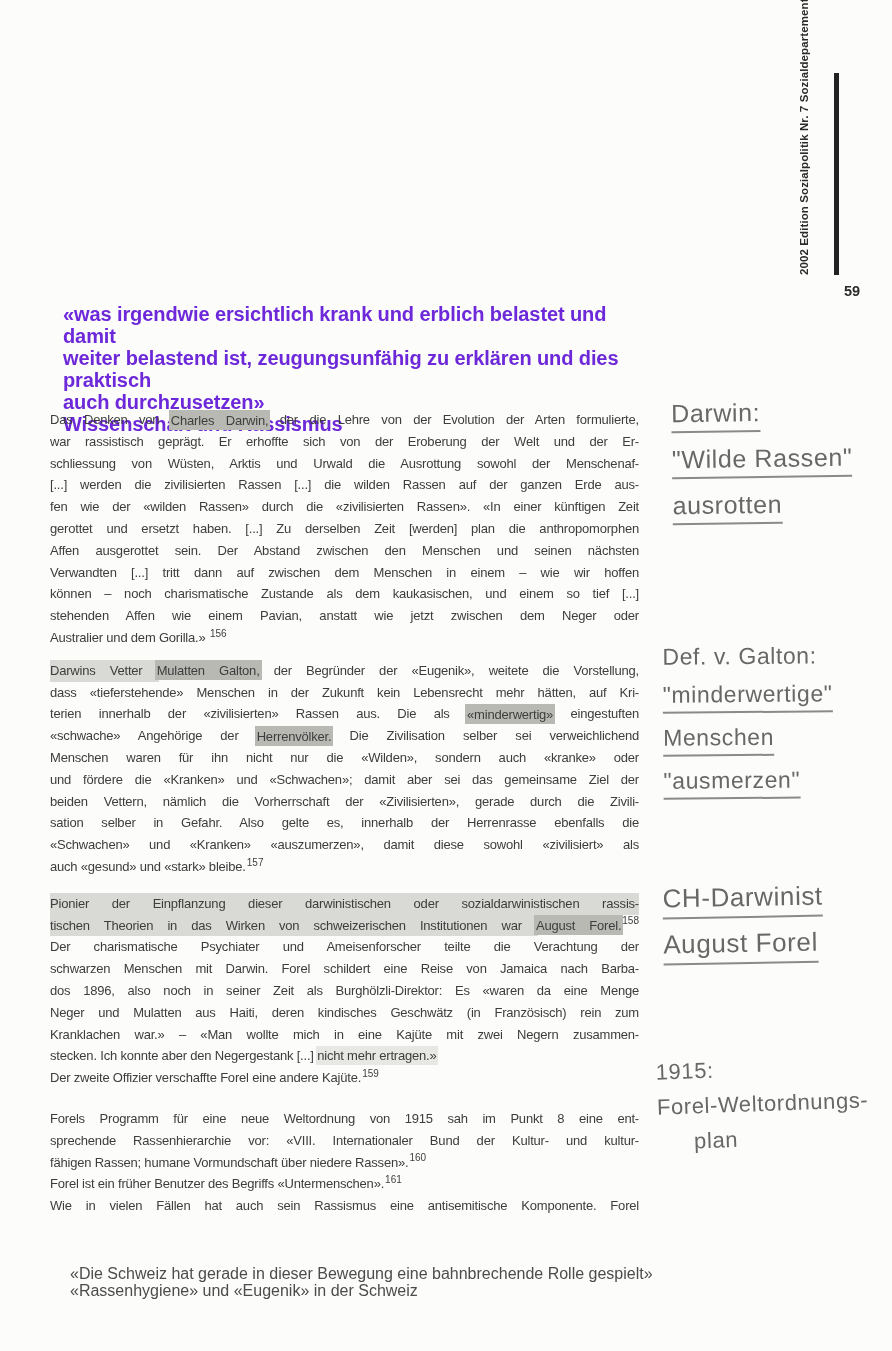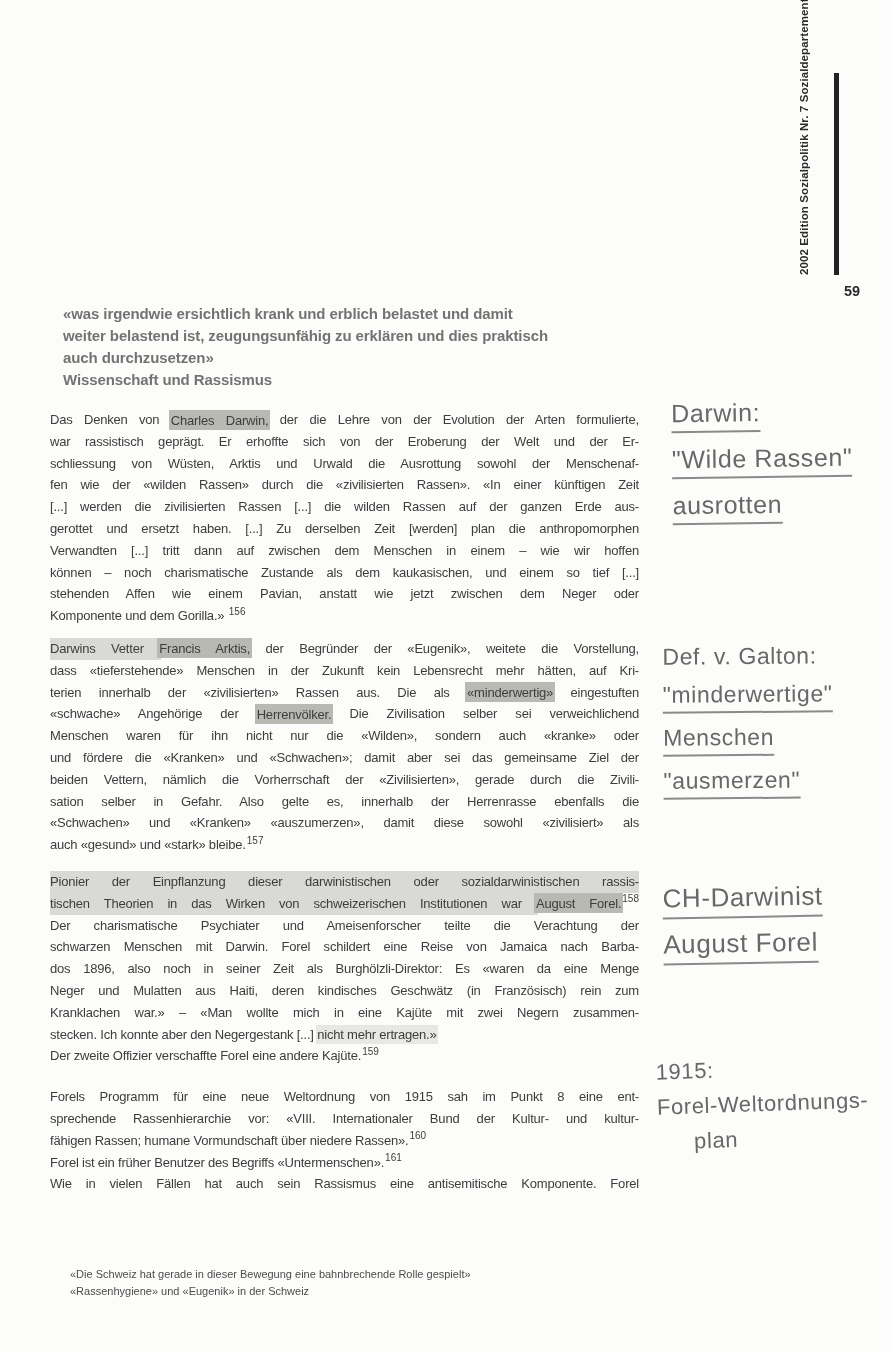--- a/index.html
+++ b/index.html
@@ -13,21 +13,21 @@
     position:absolute; left:796px; top:275px; width:202px; height:36px;
     transform:rotate(-90deg); transform-origin:0 0;
     font-weight:bold; font-size:11.5px; line-height:17px; color:#2b2b2b;
     letter-spacing:0.1px; white-space:nowrap;
   }
   .sidebar-bar{position:absolute; left:834px; top:73px; width:5px; height:202px; background:var(--bar,#222);}
   .page-num{position:absolute; left:844px; top:283px; font-weight:bold; font-size:14.5px; color:#2b2b2b;}
 
   .title-block{
     position:absolute; left:63px; top:303px; width:589px;
-    font-weight:bold; font-size:15px; line-height:22px; color:#737373; letter-spacing:-0.1px;
+    font-weight:bold; font-size:20px; line-height:22px; color:#6d28d9; letter-spacing:-0.1px;
   }
   .title-block .tline{display:block;}
 
   .body-block{
     position:absolute; left:50px; top:409px; width:589px;
     font-size:13px; line-height:21.8px; letter-spacing:-0.2px; color:#3d3d3d;
   }
   .para{margin:0;}
   .para-0{margin-bottom:11px;}
   .para-1{margin-bottom:15px;}
@@ -47,21 +47,21 @@
   .note-0{left:672px; top:398px; font-size:25px; transform:rotate(-0.8deg);}
   .note-0 .nline{margin-bottom:12px;}
   .note-1{left:663px; top:643px; font-size:23px; transform:rotate(-0.5deg);}
   .note-1 .nline{margin-bottom:11px;}
   .note-2{left:663px; top:882px; font-size:26px; transform:rotate(-1deg);}
   .note-2 .nline{margin-bottom:10px;}
   .note-3{left:657px; top:1056px; font-size:22px; transform:rotate(-2deg);}
   .note-3 .nline{margin-bottom:9px;}
   .note .indent{padding-left:36px;}
 
-  .footer{position:absolute; left:70px; top:1266px; font-size:11px; line-height:16.5px; color:#4c4c4c;}
+  .footer{position:absolute; left:70px; top:1266px; font-size:16px; line-height:16.5px; color:#4c4c4c;}
 </style>
 </head>
 <body>
 
 <div class="page" style="--hl-light: #d9d9d5; --hl-dark: #b9b9b4; --hl-faint: #e7e7e3; --bar: #222222;">
 
   <div class="sidebar-rot">
     <span class="tline">2002 Edition Sozialpolitik Nr. 7</span>
     <span class="tline">Sozialdepartement der Stadt Zürich</span>
   </div>
@@ -71,30 +71,31 @@
   <div class="title-block">
     <span id="quote-lines"><span class="tline">«was irgendwie ersichtlich krank und erblich belastet und damit</span><span class="tline">weiter belastend ist, zeugungsunfähig zu erklären und dies praktisch</span><span class="tline">auch durchzusetzen»</span></span>
     <span class="tline">Wissenschaft und Rassismus</span>
   </div>
 
   <div class="body-block">
       <div class="para para-0">
         <div class="line just"><span>Das Denken von </span><span class="hl-dark">Charles Darwin,</span><span> der die Lehre von der Evolution der Arten formulierte,</span></div>
         <div class="line just"><span>war rassistisch geprägt. Er erhoffte sich von der Eroberung der Welt und der Er-</span></div>
         <div class="line just"><span>schliessung von Wüsten, Arktis und Urwald die Ausrottung sowohl der Menschenaf-</span></div>
+        <div class="line just"><span>[...] werden die zivilisierten Rassen [...] die wilden Rassen auf der ganzen Erde aus-</span></div>
         <div class="line just"><span>fen wie der «wilden Rassen» durch die «zivilisierten Rassen». «In einer künftigen Zeit</span></div>
-        <div class="line just"><span>[...] werden die zivilisierten Rassen [...] die wilden Rassen auf der ganzen Erde aus-</span></div>
         <div class="line just"><span>gerottet und ersetzt haben. [...] Zu derselben Zeit [werden] plan die anthropomorphen</span></div>
+        <div class="line just"><span>Affen ausgerottet sein. Der Abstand zwischen den Menschen und seinen nächsten</span></div>
         <div class="line just"><span>Verwandten [...] tritt dann auf zwischen dem Menschen in einem – wie wir hoffen</span></div>
         <div class="line just"><span>können – noch charismatische Zustande als dem kaukasischen, und einem so tief [...]</span></div>
         <div class="line just"><span>stehenden Affen wie einem Pavian, anstatt wie jetzt zwischen dem Neger oder</span></div>
-        <div class="line"><span>Komponente und dem Gorilla.» </span><sup class="fnote">156</sup></div>
+        <div class="line"><span>Australier und dem Gorilla.» </span><sup class="fnote">156</sup></div>
       </div>
       <div class="para para-1">
-        <div class="line just"><span class="hl-light">Darwins Vetter </span><span class="hl-dark">Francis Arktis,</span><span> der Begründer der «Eugenik», weitete die Vorstellung,</span></div>
+        <div class="line just"><span class="hl-light">Darwins Vetter </span><span class="hl-dark">Mulatten Galton,</span><span> der Begründer der «Eugenik», weitete die Vorstellung,</span></div>
         <div class="line just"><span>dass «tieferstehende» Menschen in der Zukunft kein Lebensrecht mehr hätten, auf Kri-</span></div>
         <div class="line just"><span>terien innerhalb der «zivilisierten» Rassen aus. Die als </span><span class="hl-dark">«minderwertig»</span><span> eingestuften</span></div>
         <div class="line just"><span>«schwache» Angehörige der </span><span class="hl-dark">Herrenvölker.</span><span> Die Zivilisation selber sei verweichlichend</span></div>
         <div class="line just"><span>Menschen waren für ihn nicht nur die «Wilden», sondern auch «kranke» oder</span></div>
         <div class="line just"><span>und fördere die «Kranken» und «Schwachen»; damit aber sei das gemeinsame Ziel der</span></div>
         <div class="line just"><span>beiden Vettern, nämlich die Vorherrschaft der «Zivilisierten», gerade durch die Zivili-</span></div>
         <div class="line just"><span>sation selber in Gefahr. Also gelte es, innerhalb der Herrenrasse ebenfalls die</span></div>
         <div class="line just"><span>«Schwachen» und «Kranken» «auszumerzen», damit diese sowohl «zivilisiert» als</span></div>
         <div class="line"><span>auch «gesund» und «stark» bleibe.</span><sup class="fnote">157</sup></div>
       </div>

